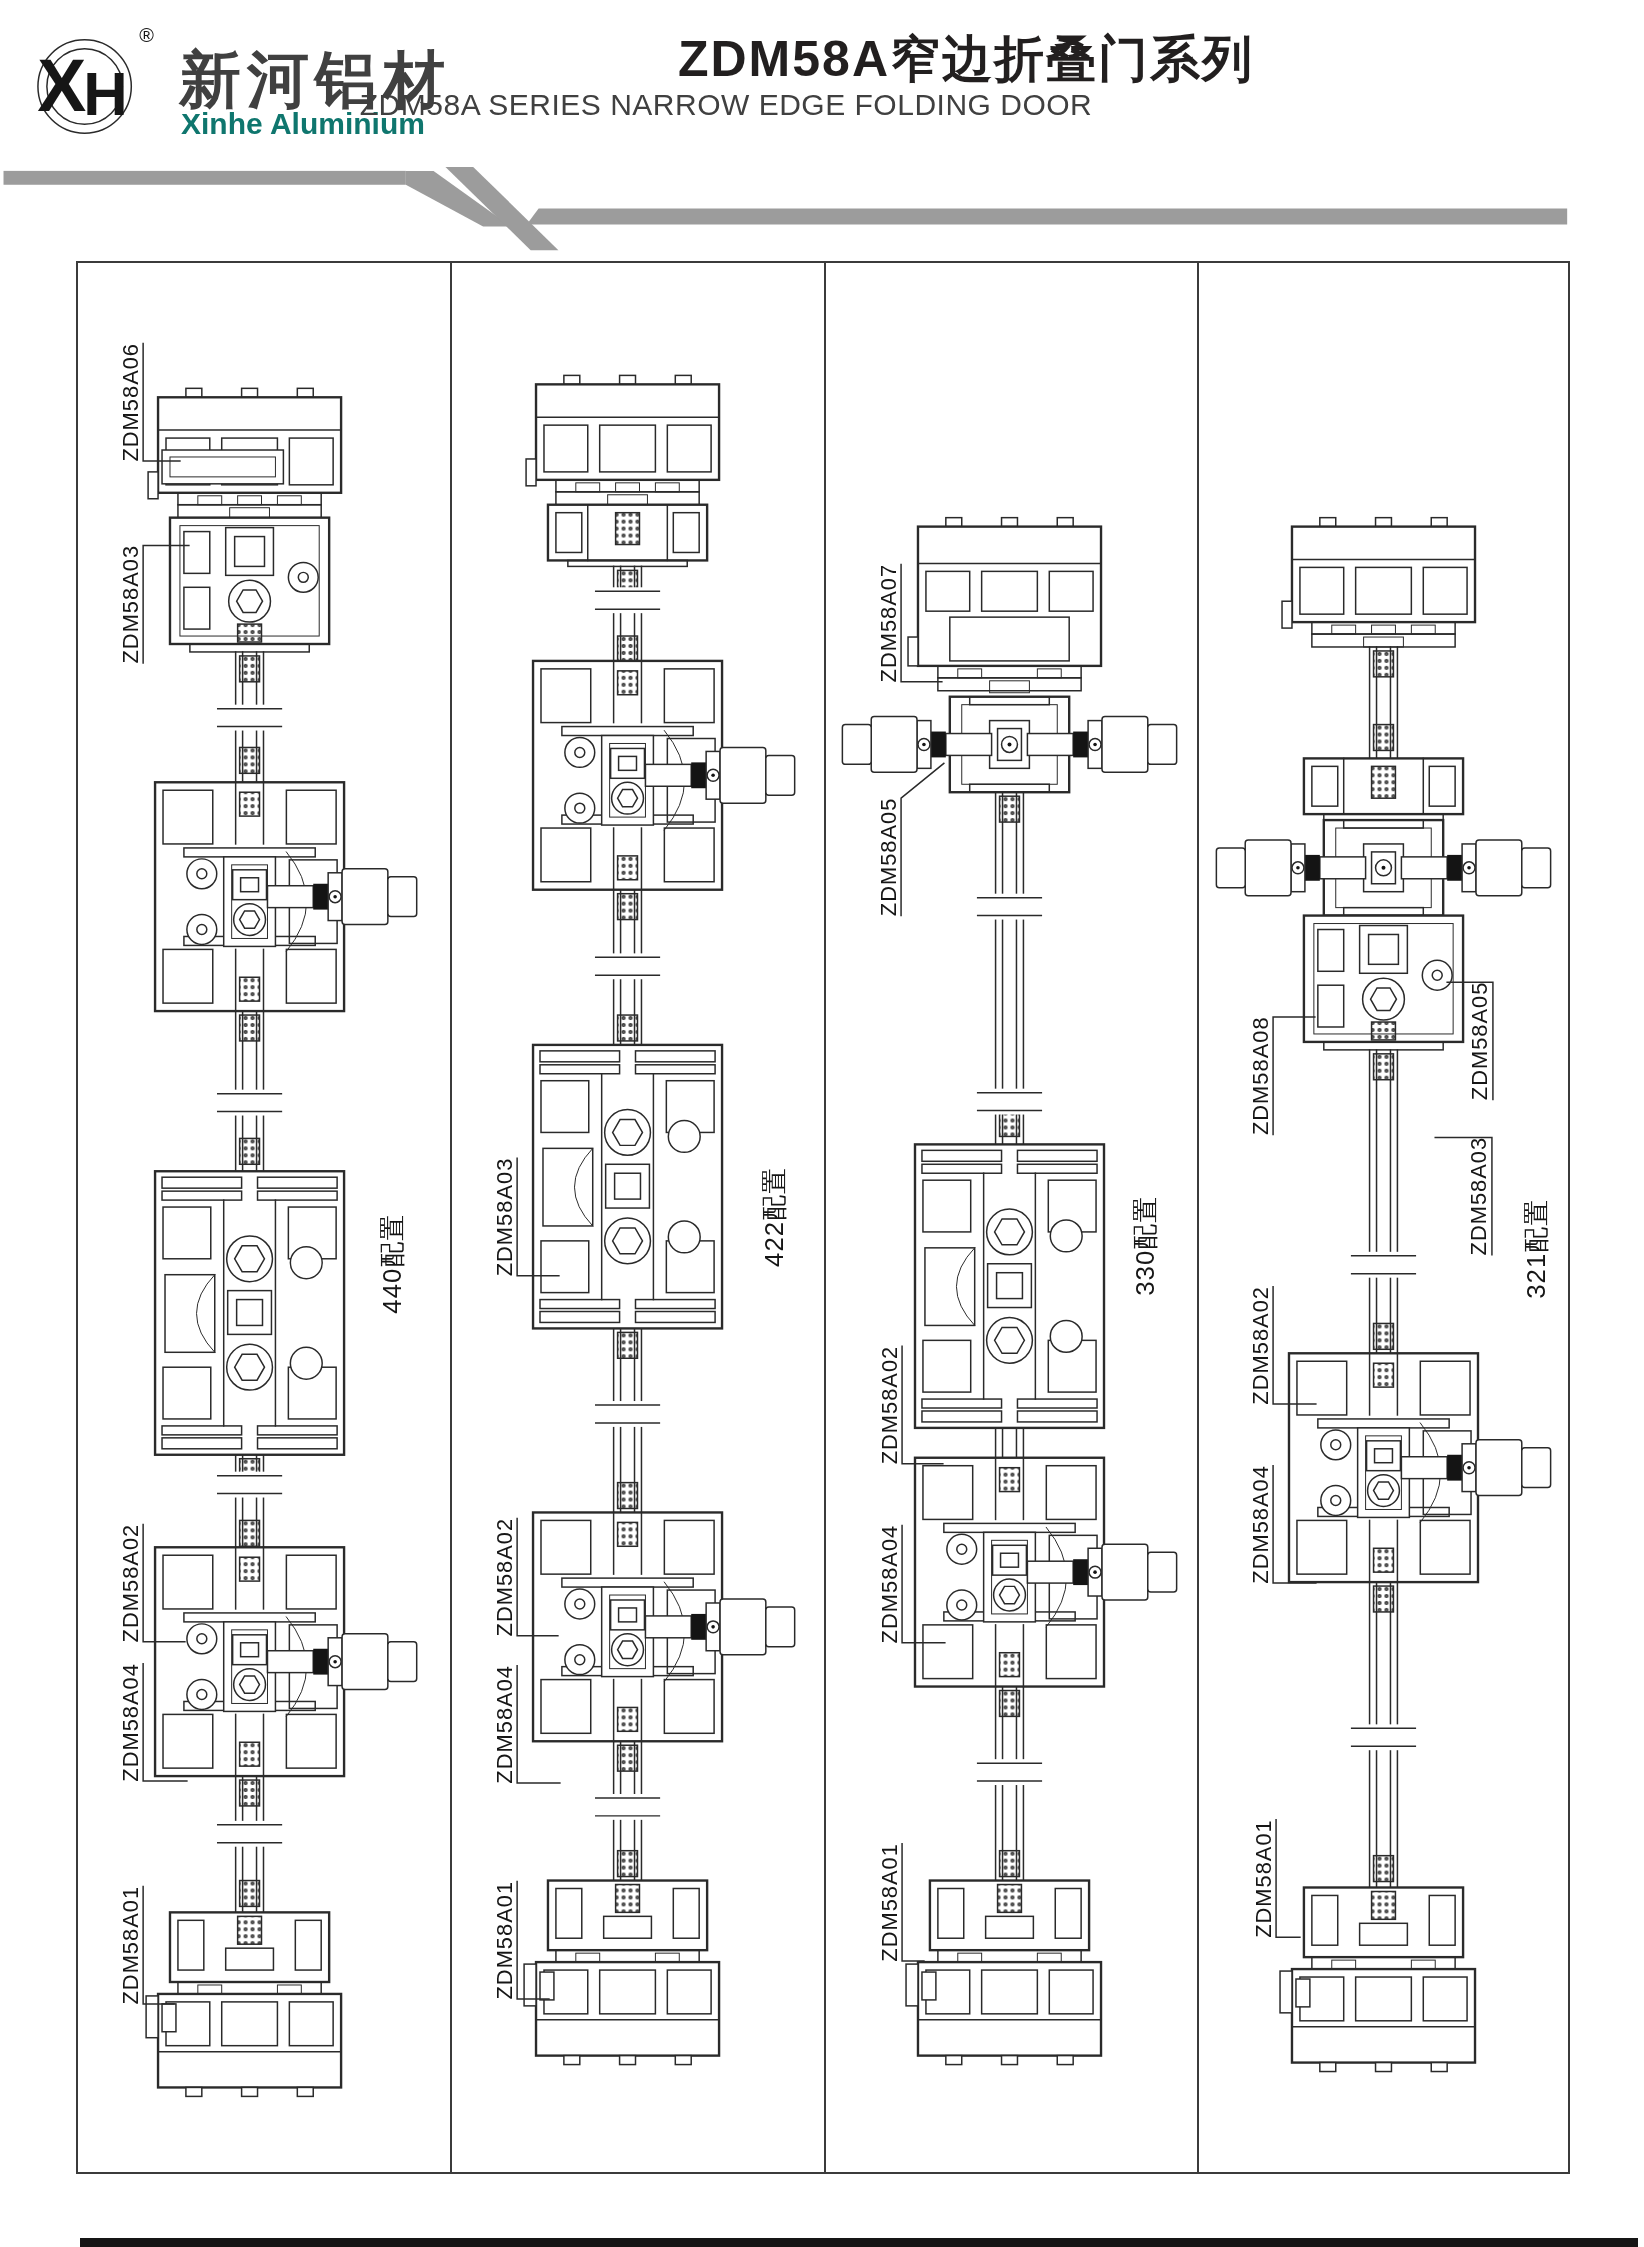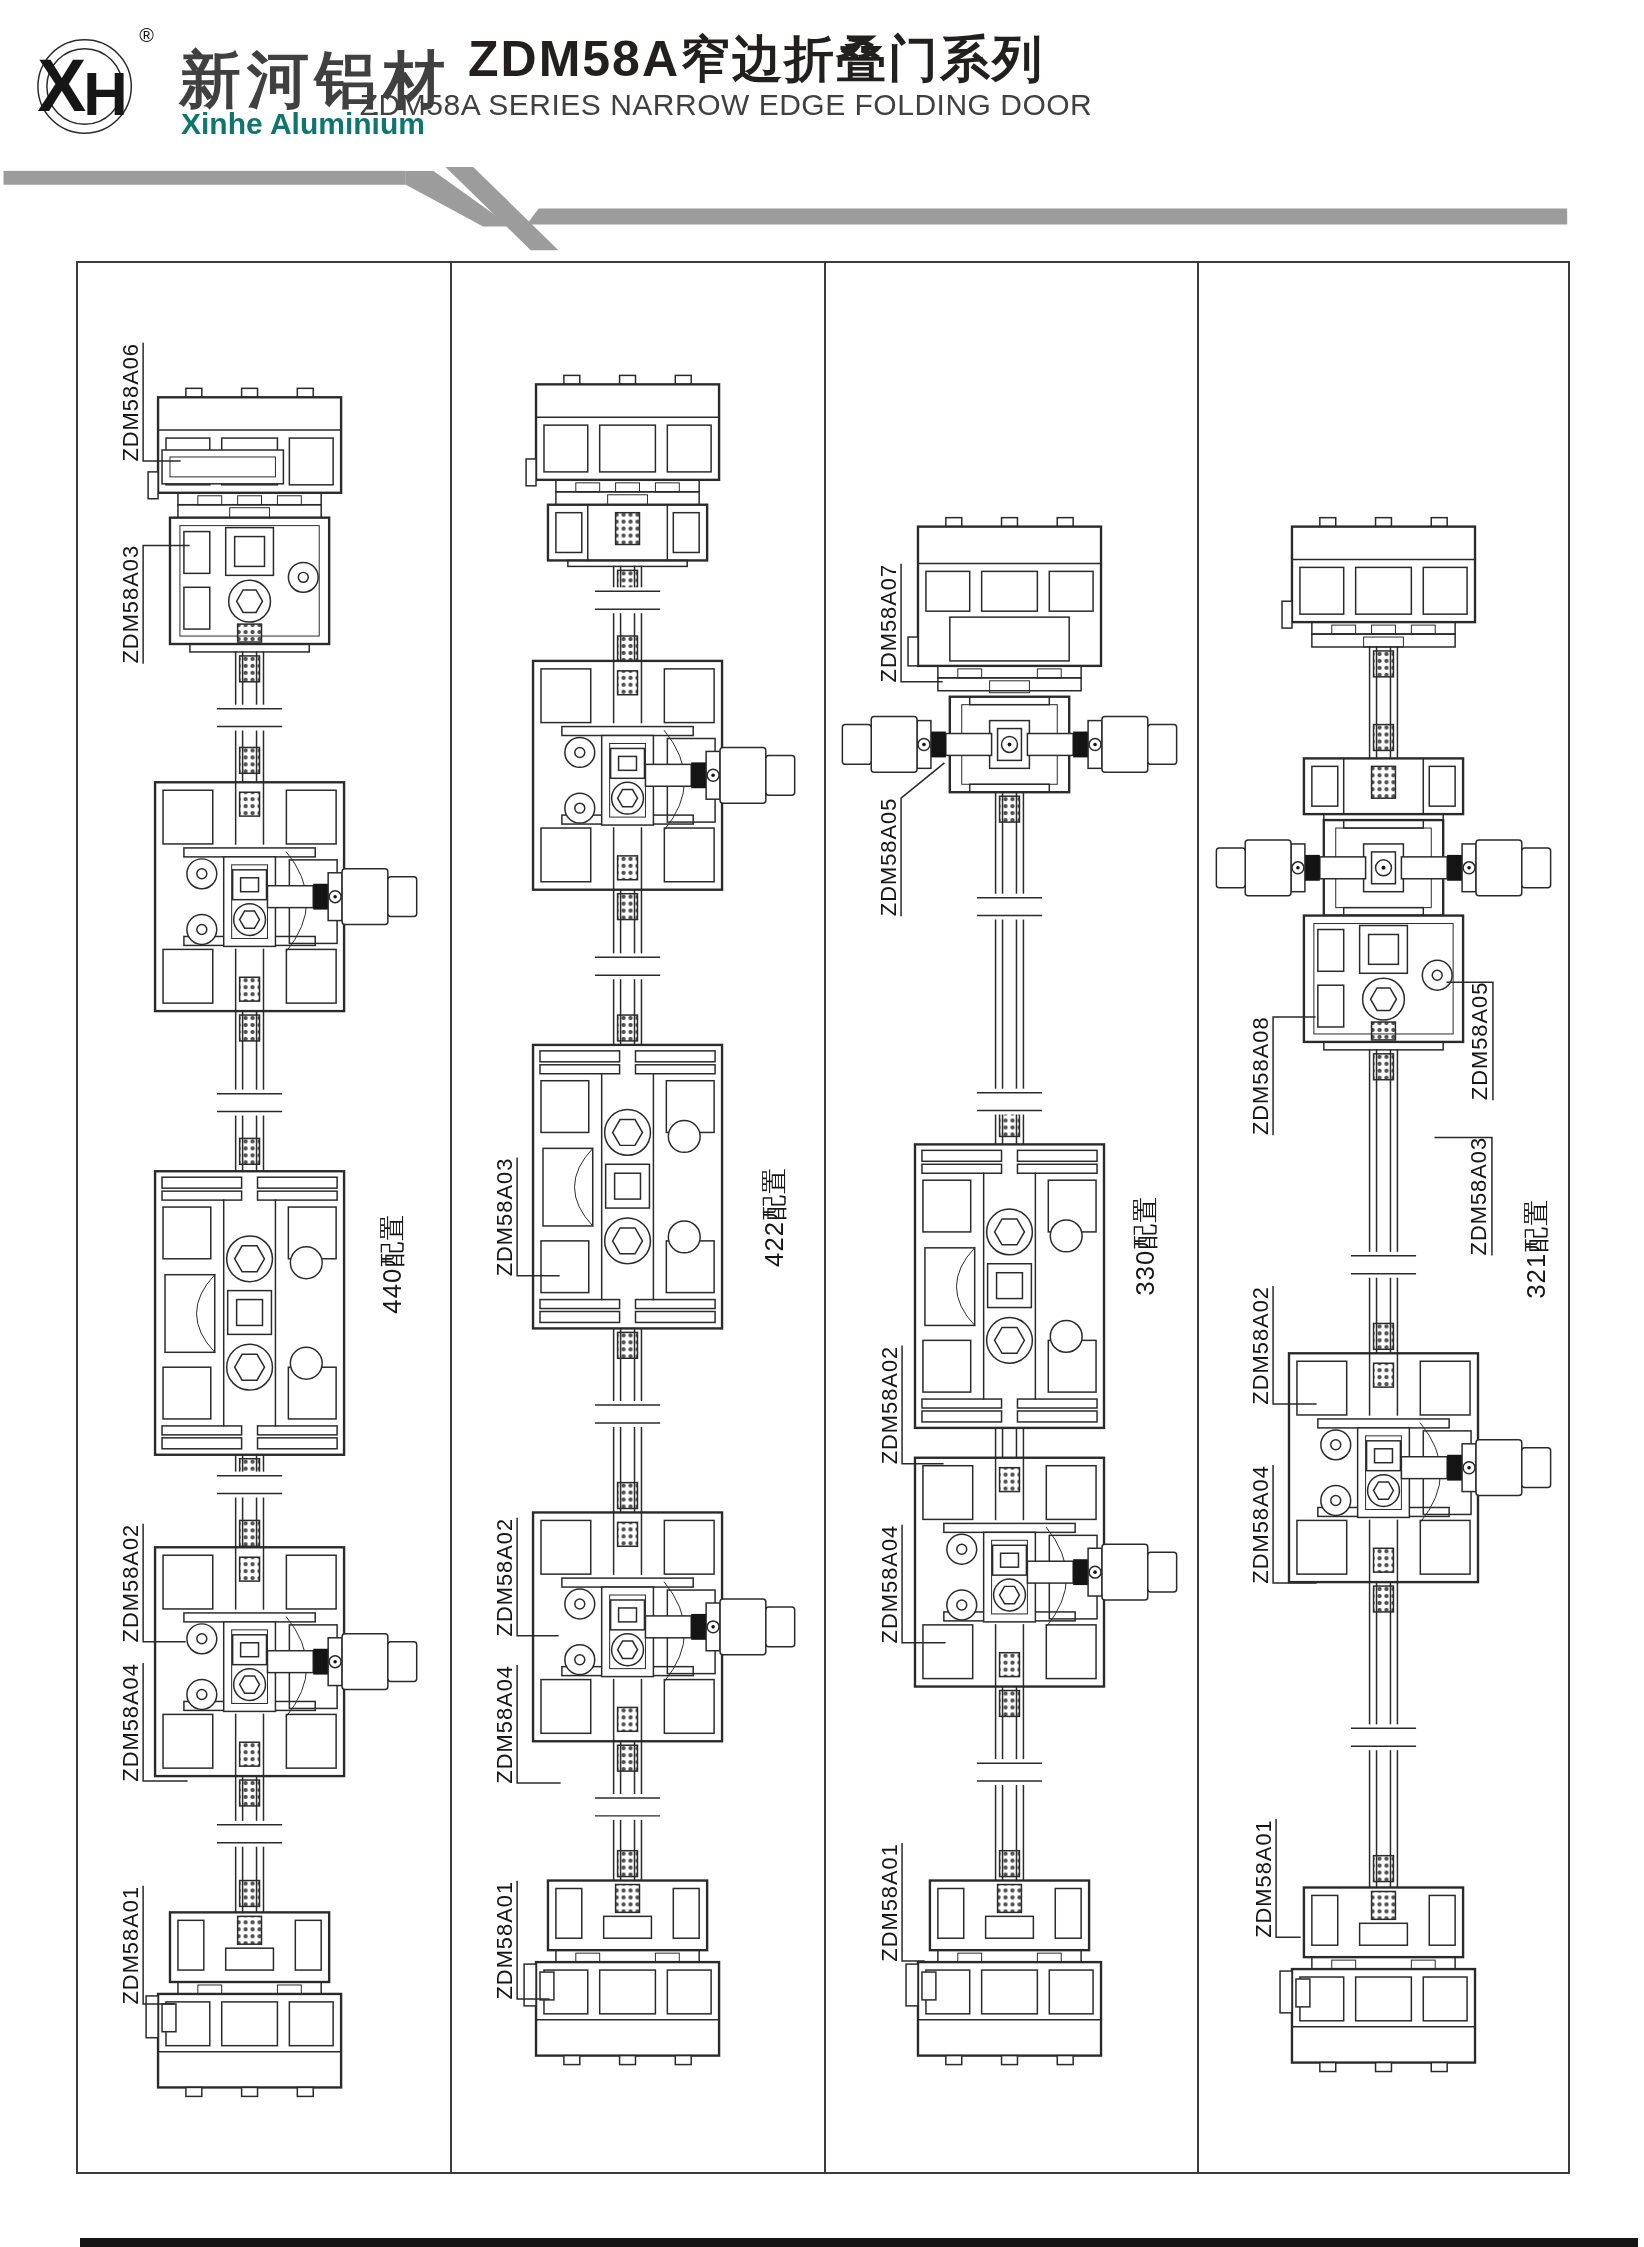--- a/index.html
+++ b/index.html
@@ -5,21 +5,21 @@
   html,body { margin:0; padding:0; background:#e8e8e8; }
   .page {
     position:relative; width:1645px; height:2248px; margin:0 auto;
     background:#ffffff; overflow:hidden;
     font-family:"Liberation Sans", sans-serif; color:#1a1a1a;
   }
   
   .logo-svg { position:absolute; left:18px; top:10px; }
   .brand-cn { position:absolute; left:179px; top:38px; font-size:62px; font-weight:700; letter-spacing:6px; color:#404040; }
   .brand-en { position:absolute; left:181px; top:107px; font-size:30px; font-weight:700; color:#0f766e; }
-  .title-cn { position:absolute; left:468px; top:26px; width:786px; text-align:left; font-size:50px; font-weight:700; letter-spacing:2px; color:#221f1f; white-space:nowrap; }
+  .title-cn { position:absolute; left:468px; top:26px; width:786px; text-align:right; font-size:50px; font-weight:700; letter-spacing:2px; color:#221f1f; white-space:nowrap; }
   .title-en { position:absolute; left:358px; top:88px; width:736px; text-align:center; font-size:30px; font-weight:400; letter-spacing:0.5px; color:#404040; white-space:nowrap; }
   .stripe-svg { position:absolute; left:0; top:159px; }
   
   .frame {
     position:absolute; left:76px; top:261px; width:1494px; height:1913px;
     border:2px solid #3b3b3b; box-sizing:border-box; background:#fff;
   }
   .divider { position:absolute; top:0; width:2px; height:100%; background:#3b3b3b; }
   .col-svg { position:absolute; top:261px; width:374px; height:1913px; overflow:visible; }
   

